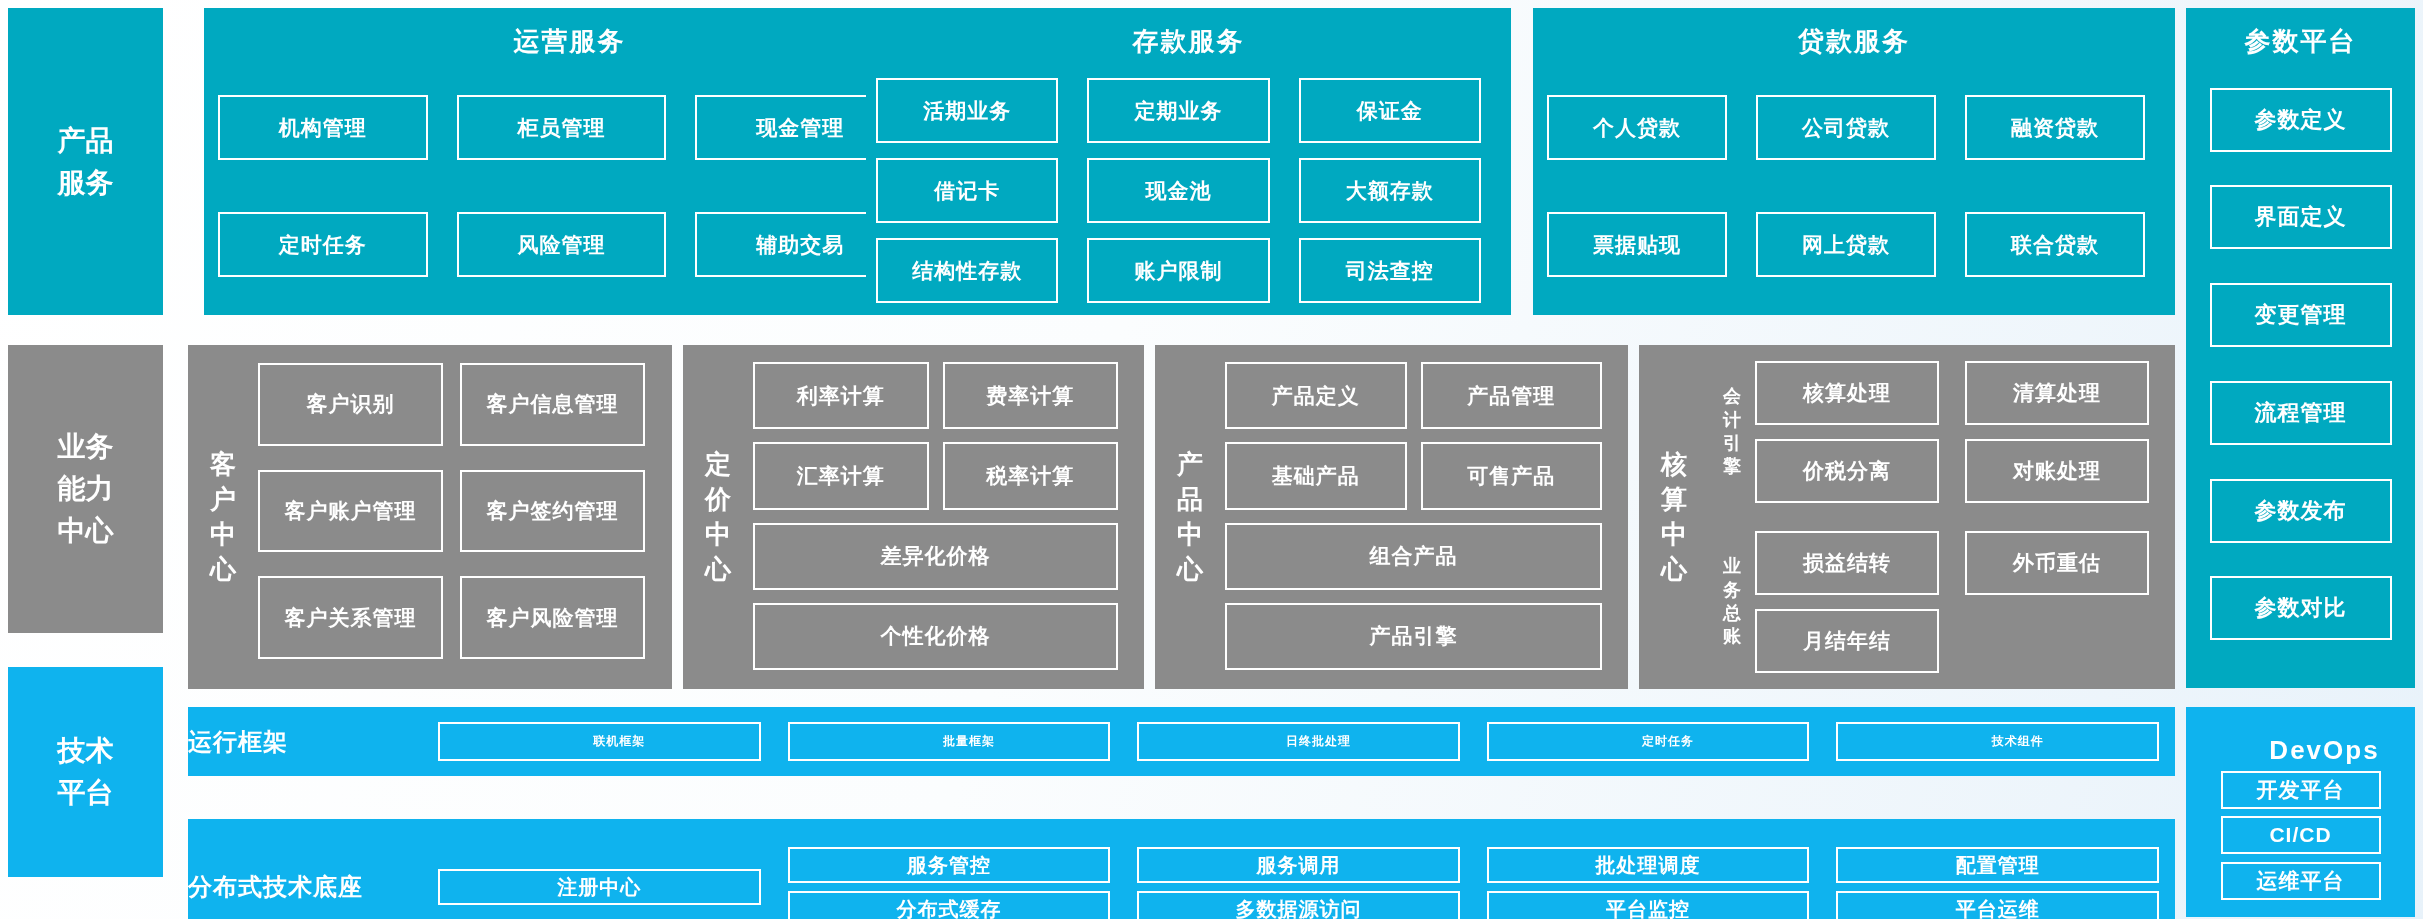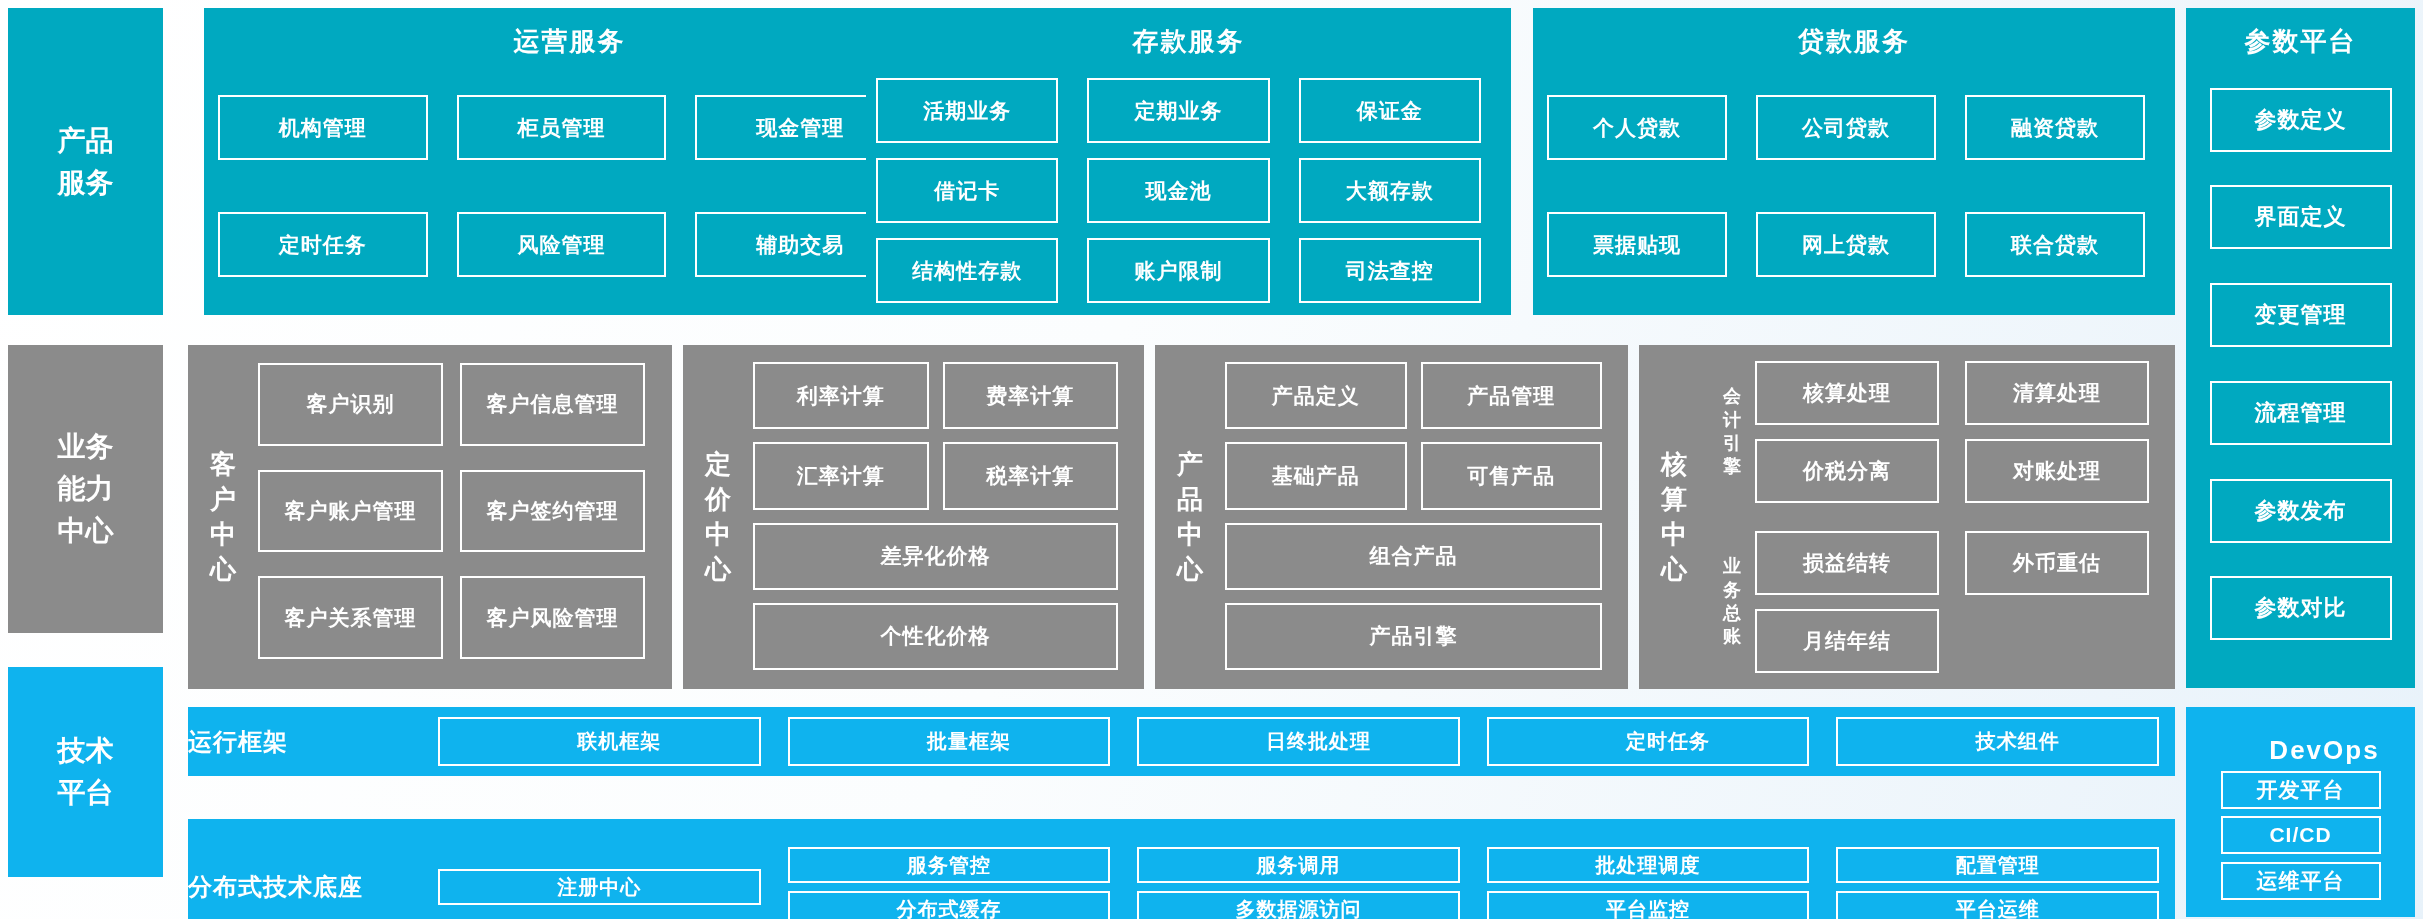--- a/index.html
+++ b/index.html
@@ -66,21 +66,21 @@
   #panel-accounting .ggrid{flex:1;display:grid;grid-template-columns:repeat(2,1fr);column-gap:26px;row-gap:14px;}
   #panel-accounting .ggrid .box{height:64px;}
 
   
   .bar{position:absolute;left:188px;width:1987px;background:var(--blue);display:flex;align-items:center;box-sizing:border-box;}
   #bar-runtime{top:707px;height:69px;}
   #bar-distributed{top:795px;height:136px;margin-top:24px;}
   .bar-label{flex:0 0 250px;font-size:24px;font-weight:700;letter-spacing:1px;box-sizing:border-box;}
   .bar-cols{flex:1;display:flex;gap:27px;padding-right:16px;align-items:center;}
   .bar-cols .col{flex:1;display:flex;flex-direction:column;gap:8px;}
-  #bar-runtime .box{flex:1;height:49px;font-size:20px;padding-left:40px;}
+  #bar-runtime .box{flex:1;height:39px;font-size:12px;padding-left:40px;}
   #bar-distributed .registry{flex:1;}
   #bar-distributed .registry .box{height:76px;font-size:21px;}
   #bar-distributed .col .box{height:36px;font-size:20px;}
 </style>
 </head>
 <body>
 
 <div class="stage">
 
   <div class="side-label" id="label-products">

